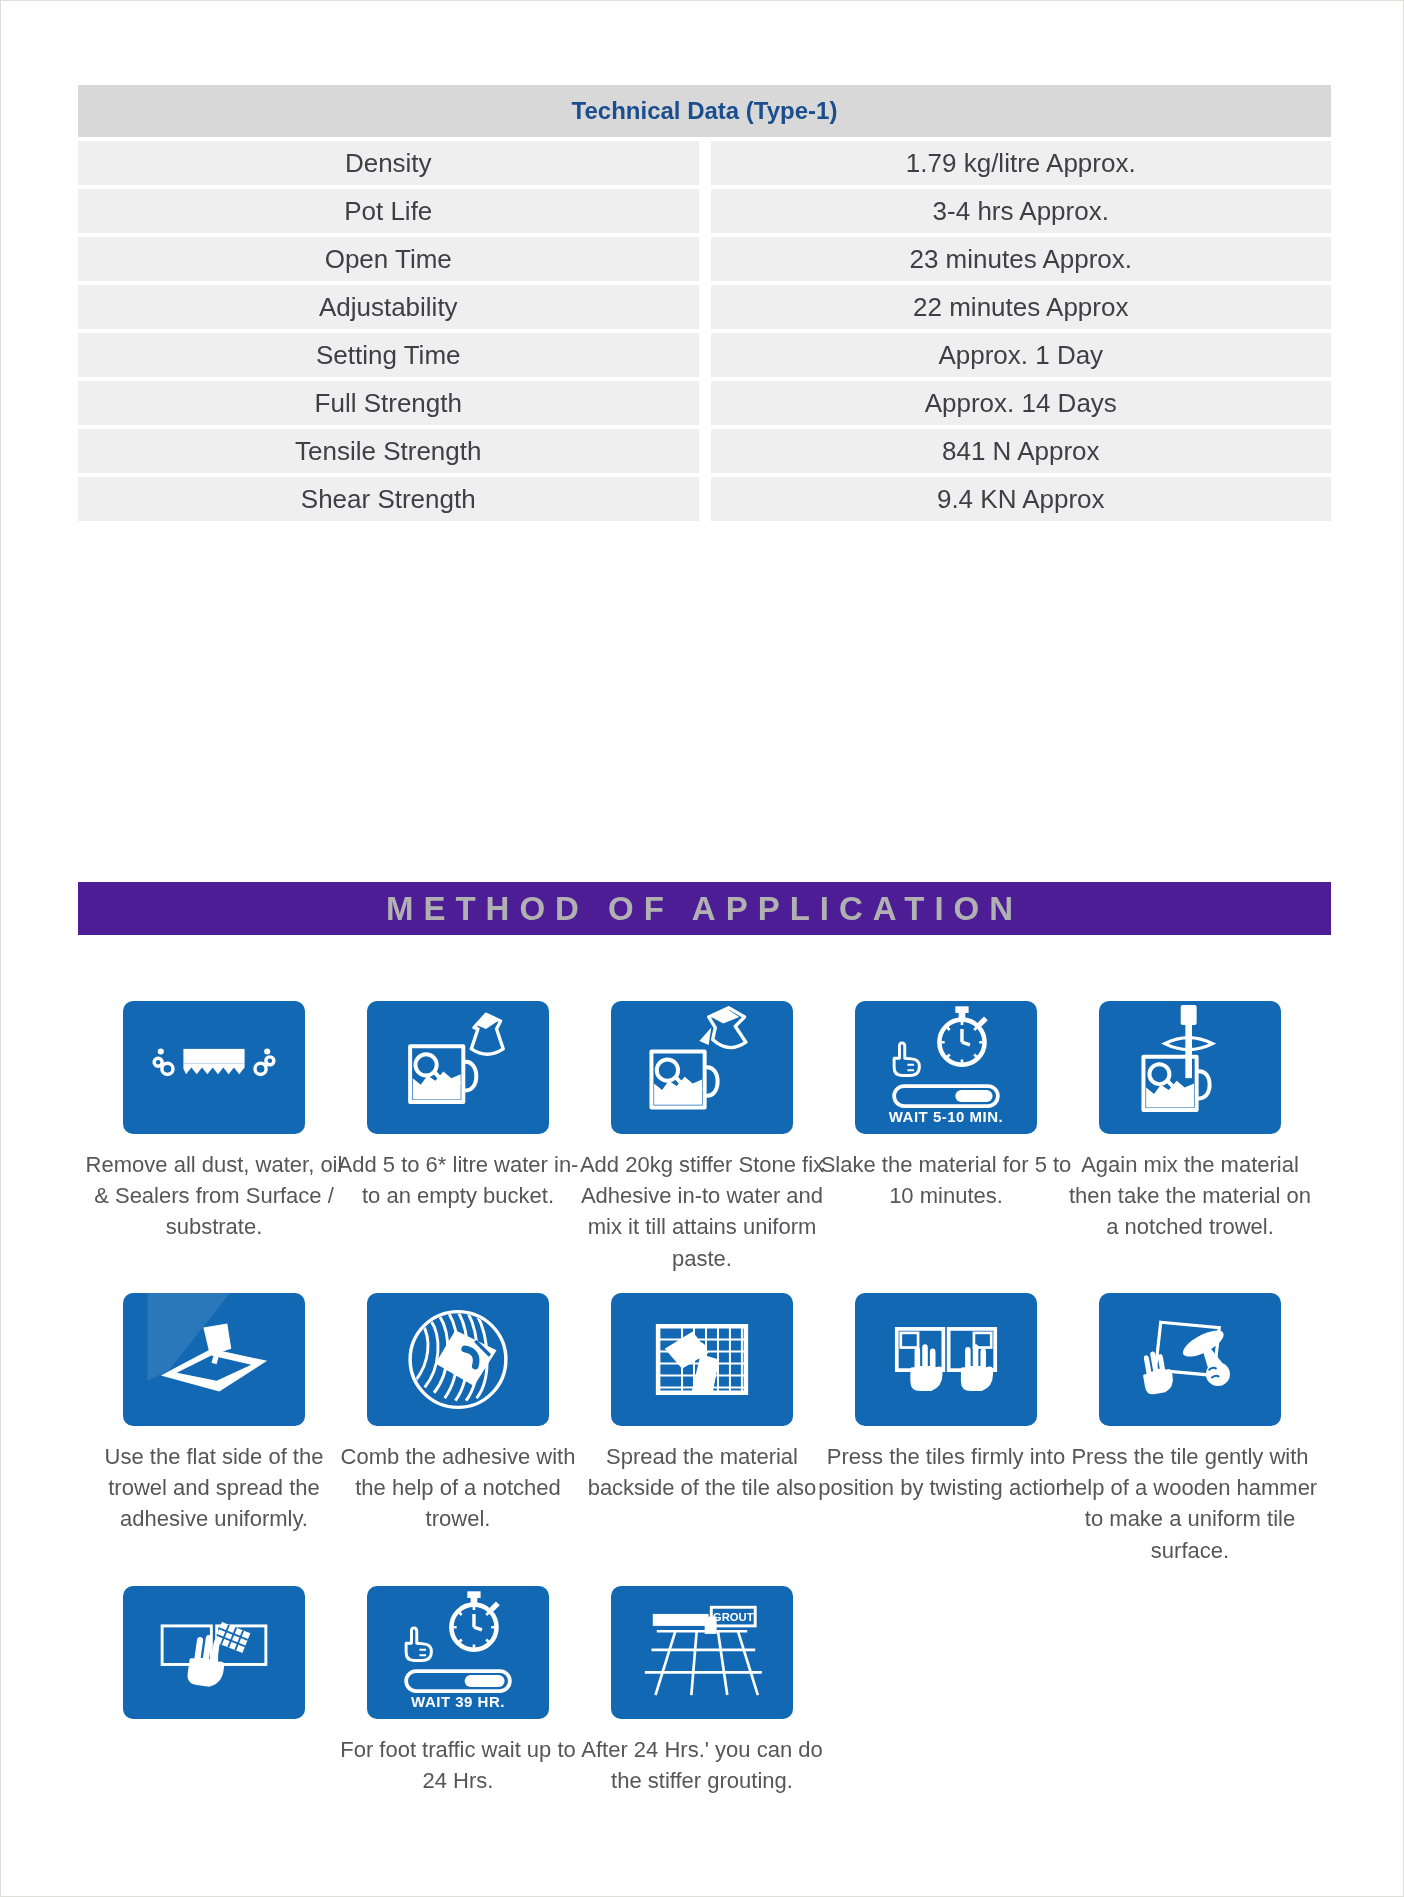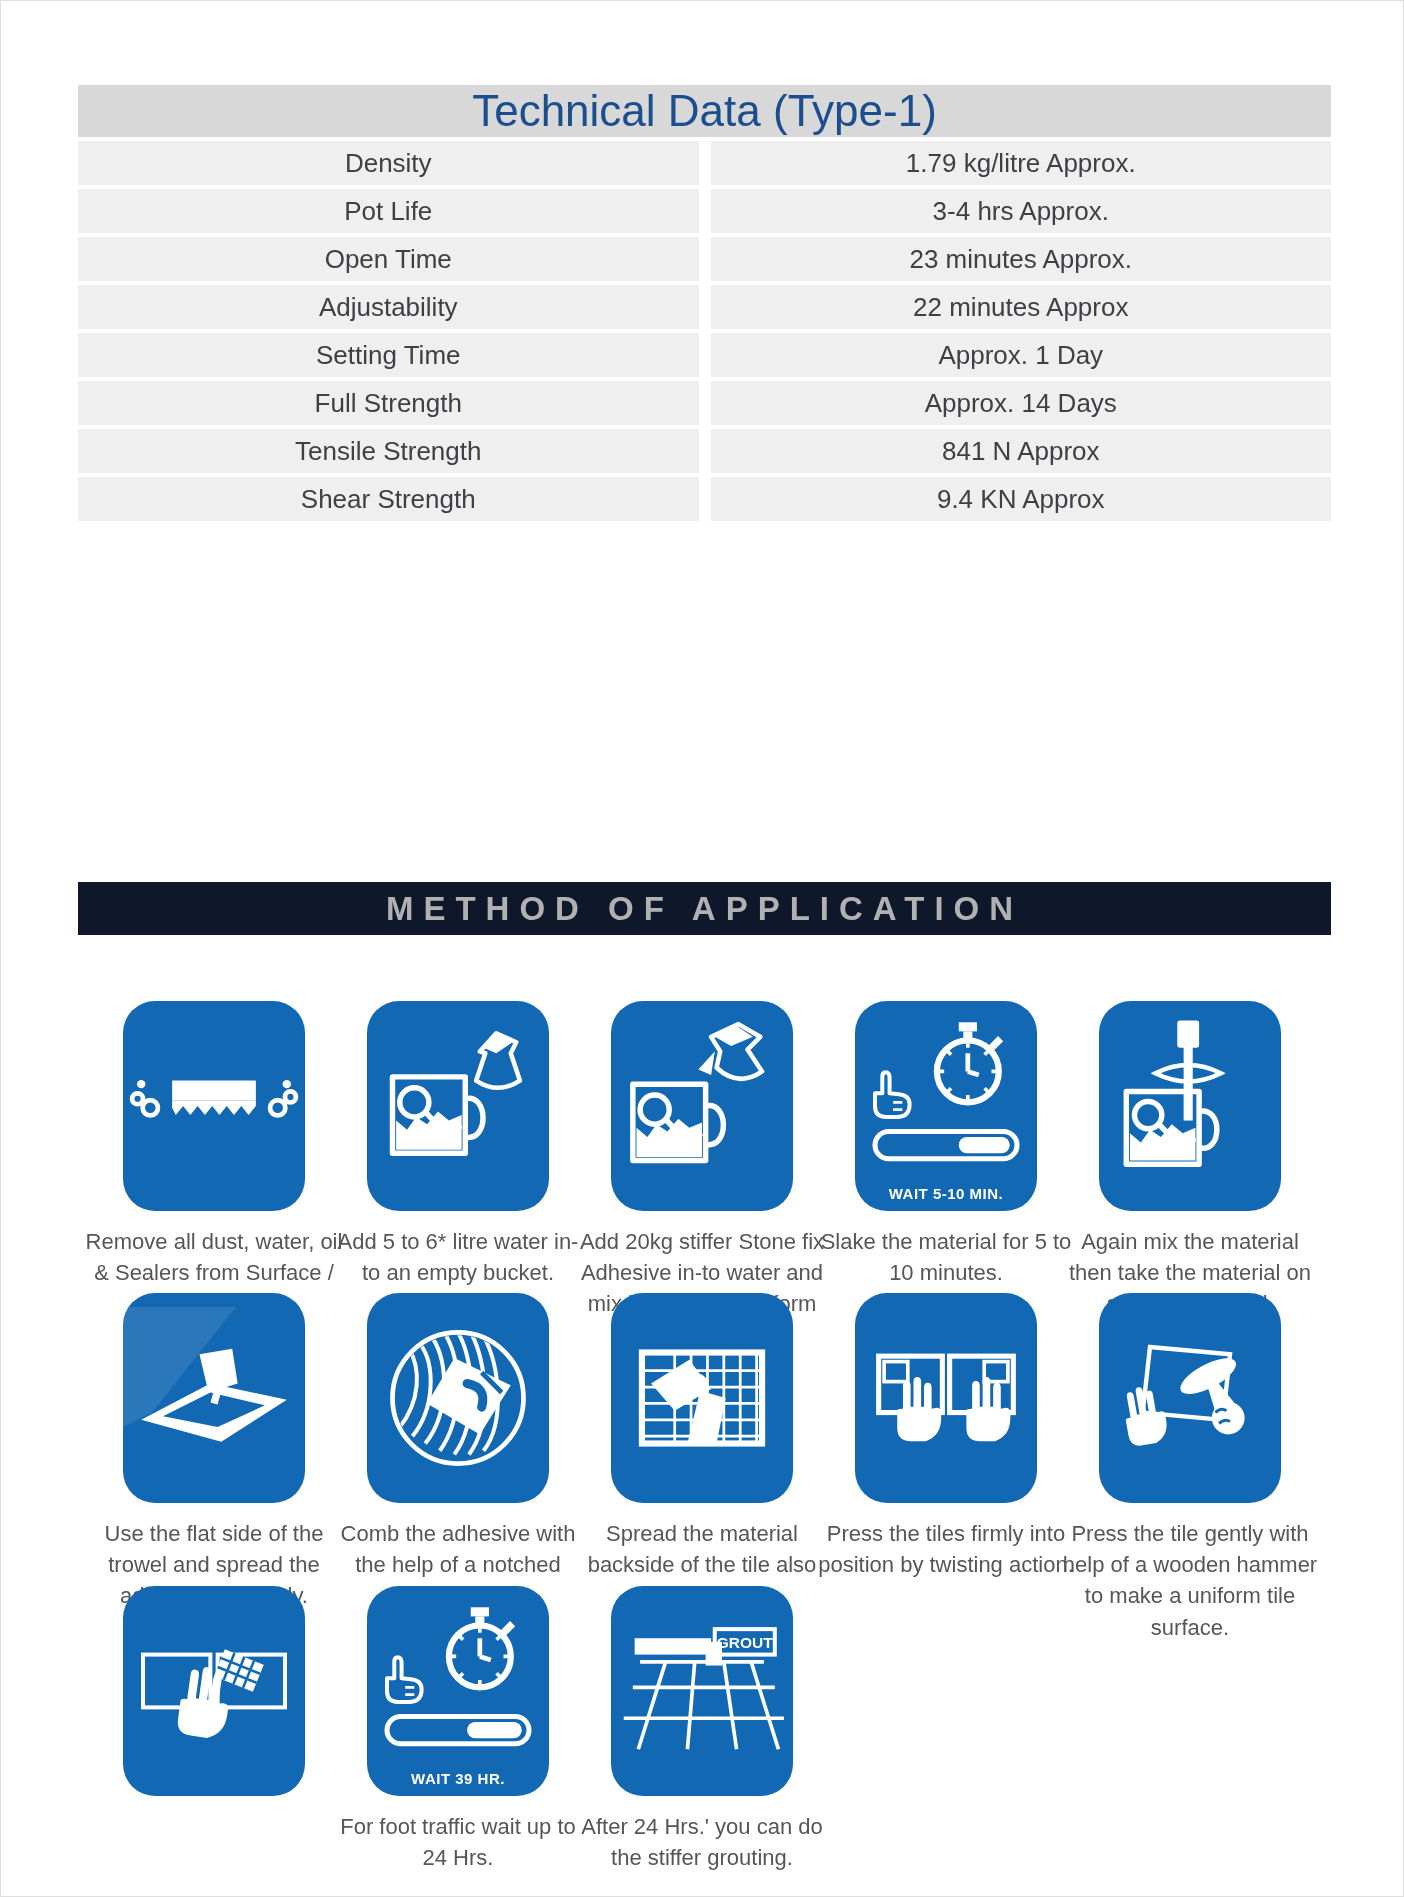--- a/index.html
+++ b/index.html
@@ -8,38 +8,38 @@
     position:relative; width:1404px; height:1897px; background:#ffffff;
     border:1px solid #dededd; overflow:hidden;
     font-family:"Liberation Sans", sans-serif;
   }
   
   .tech-table { position:absolute; left:77px; top:84px; width:1253px; }
   .tt-header {
     height:52px; background:#d8d8d8; display:flex; align-items:center; justify-content:center;
     margin-bottom:4px;
   }
-  .tt-header span { font-size:44px; font-weight:normal; color:#1b4e8e; }
+  .tt-header span { font-size:24px; font-weight:bold; color:#1b4e8e; }
   .tt-row { display:flex; gap:12px; margin-bottom:4px; }
   .tt-cell {
     flex:1; height:44px; background:#efefef; display:flex; align-items:center; justify-content:center;
     font-size:26px; color:#404044;
   }
   
   .method-bar {
-    position:absolute; left:77px; top:881px; width:1253px; height:53px; background:#0f172a;
+    position:absolute; left:77px; top:881px; width:1253px; height:53px; background:#4c1d95;
     display:flex; align-items:center; justify-content:center;
   }
   .method-bar span { font-size:33px; font-weight:bold; color:#b1b1b1; letter-spacing:10px; }
   
   .steps-row { position:absolute; left:122px; display:flex; gap:62px; }
   .row-1 { top:1000px; } .row-2 { top:1292px; } .row-3 { top:1585px; }
   .step { width:182px; }
   .tile {
-    position:relative; width:182px; height:210px; background:#1268b2; border-radius:32px;
+    position:relative; width:182px; height:133px; background:#1268b2; border-radius:10px;
     overflow:hidden;
   }
   .tile svg { position:absolute; inset:0; width:100%; height:100%; }
   .badge {
     position:absolute; left:0; right:0; bottom:9px; text-align:center;
     color:#ffffff; font-weight:bold; font-size:15px; letter-spacing:0.5px;
   }
   .caption {
     width:258px; margin-left:-38px; margin-top:15px; text-align:center;
     font-size:22px; line-height:1.42; color:#565659;

